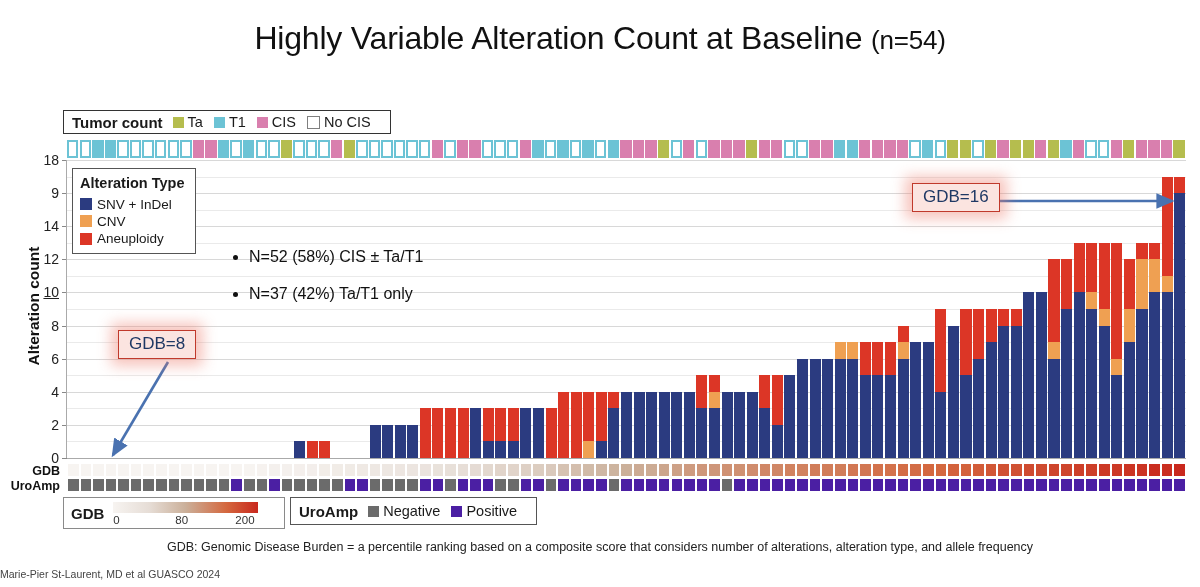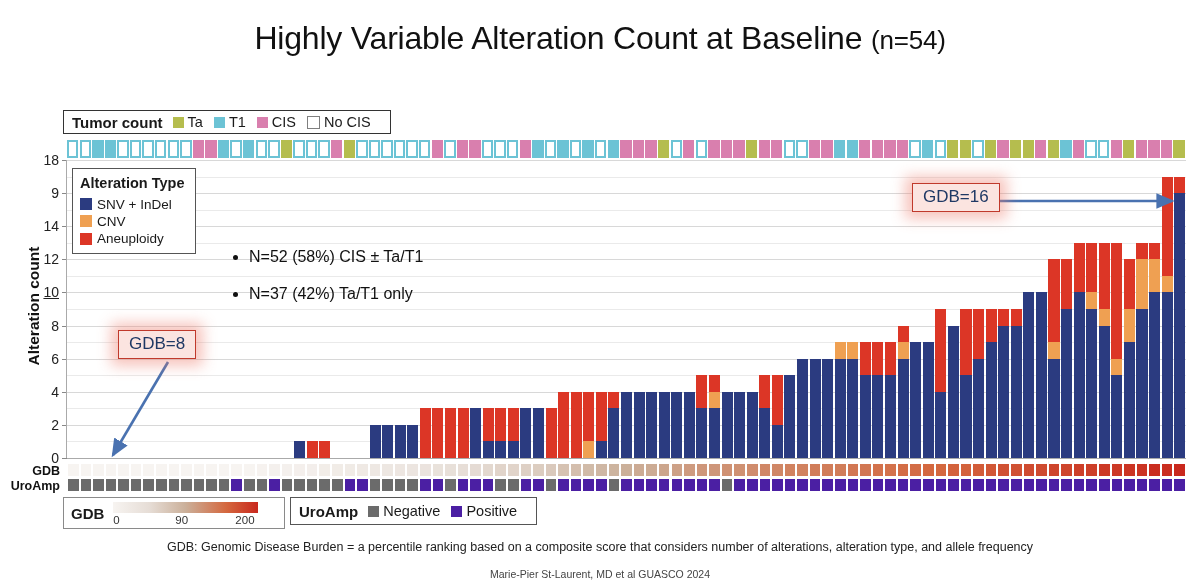--- a/index.html
+++ b/index.html
@@ -90,21 +90,21 @@
     border:1.3px solid #555;background:#fff;box-sizing:border-box;
     display:flex;align-items:center;padding:0 8px;font-size:14.5px;
   }
   #uro-legend .lgtitle{font-weight:bold;font-size:15px;margin-right:10px;}
 
   #footnote{
     position:absolute;left:0;top:540px;width:1200px;text-align:center;
     font-size:12.5px;color:#222;
   }
   #credit{
-    position:absolute;left:0;top:568px;width:1200px;text-align:center;
+    position:absolute;left:0;top:568px;width:1200px;
     font-size:10.5px;color:#444;
   }
 </style>
 </head>
 <body>
 
 <div class="title">
   <span>Highly Variable Alteration Count at Baseline</span>
   <span class="n">(n=54)</span>
 </div>
@@ -730,21 +730,21 @@
     <div class="anncell" style="left: 1081.28px; width: 12.573px; background: rgb(75, 31, 163);"></div>
     <div class="anncell" style="left: 1093.85px; width: 12.573px; background: rgb(75, 31, 163);"></div>
     <div class="anncell" style="left: 1106.43px; width: 12.573px; background: rgb(75, 31, 163);"></div>
   </div>
 
 <div id="gdb-legend">
   <span class="lgtitle">GDB</span>
   <span id="gdbbar">
     <span class="grad"></span>
     <span class="tk" style="left:0">0</span>
-    <span class="tk" style="left:62px">90</span>
+    <span class="tk" style="left:62px">80</span>
     <span class="tk" style="left:122px">200</span>
   </span>
 </div>
 
 <div id="uro-legend">
   <span class="lgtitle">UroAmp</span>
   <span class="lgitem">
     <i class="lgsw" style="background: rgb(107, 107, 107);"></i>
     <span>Negative</span>
   </span>

